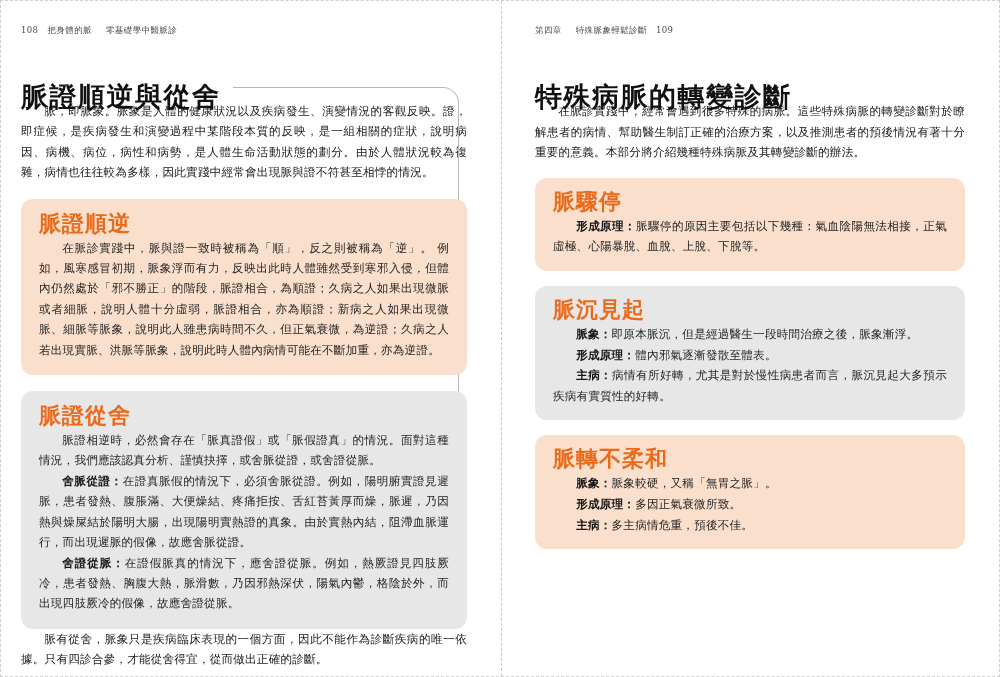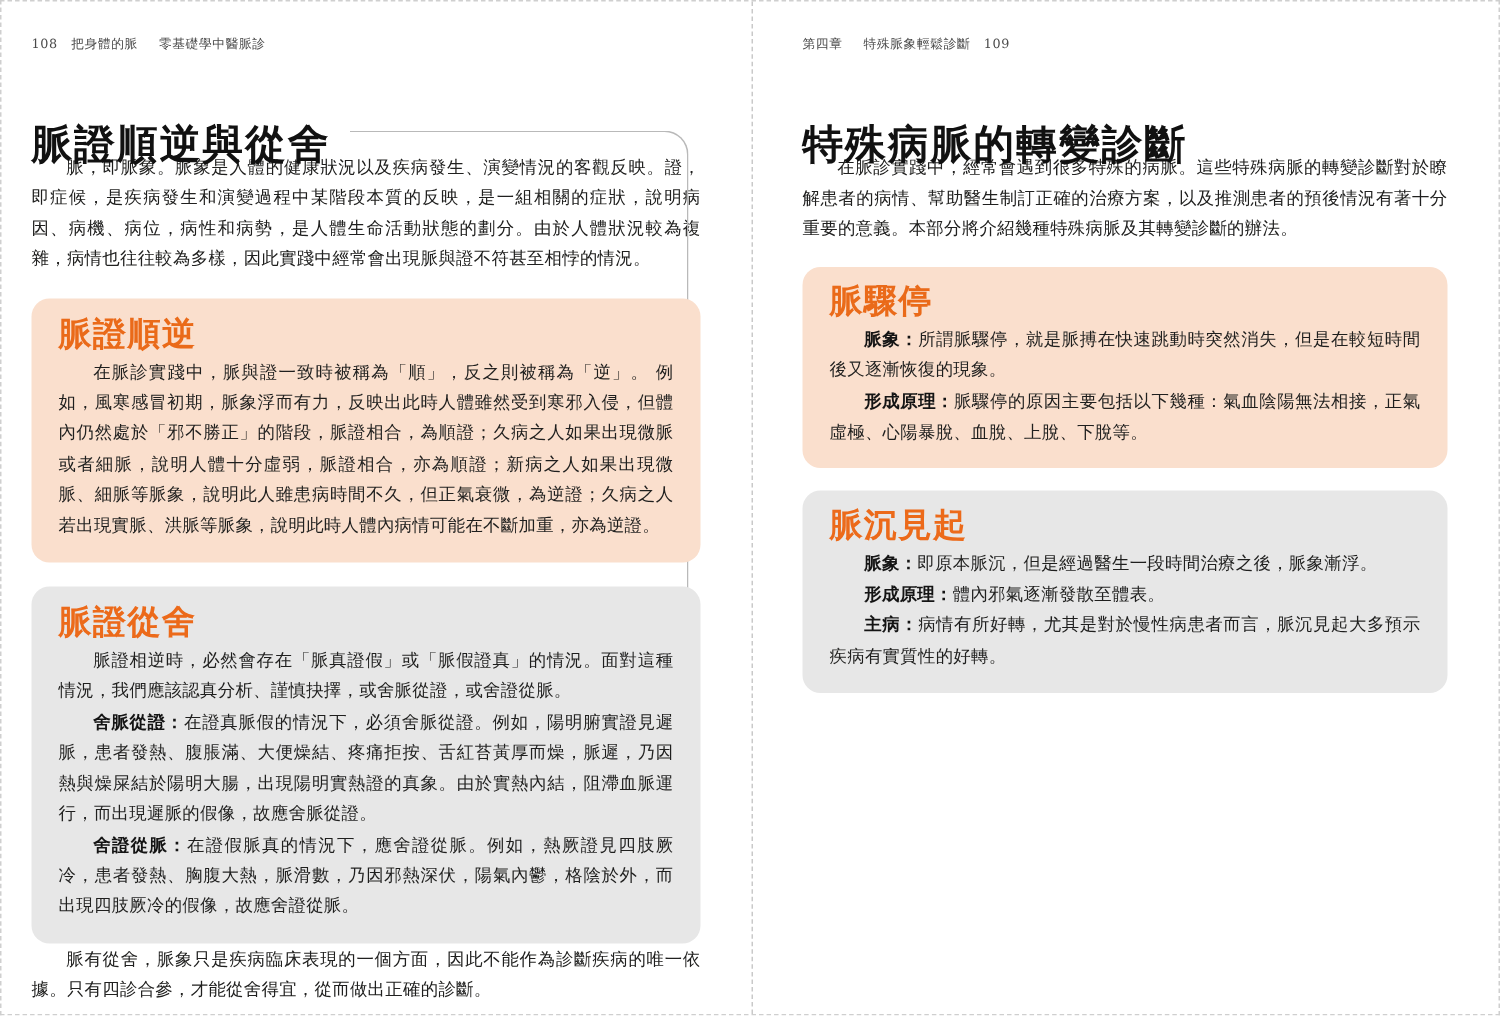--- a/index.html
+++ b/index.html
@@ -191,26 +191,31 @@
     </div>
 
     <div class="sec-title-wrap">
       <h1 class="sec-title">特殊病脈的轉變診斷</h1>
     </div>
 
     <p class="body intro">在脈診實踐中，經常會遇到很多特殊的病脈。這些特殊病脈的轉變診斷對於瞭解患者的病情、幫助醫生制訂正確的治療方案，以及推測患者的預後情況有著十分重要的意義。本部分將介紹幾種特殊病脈及其轉變診斷的辦法。</p>
 
     <div class="box box-peach">
       <div class="box-title">脈驟停</div>
-      <p class="body"><span class="lede">脈象：</span><span>所謂脈驟停，就是脈搏在快速跳動時突然消失，但是在較短時間後又逐漸恢復的現象。</span></p>
       <p class="body"><span class="lede">形成原理：</span><span>脈驟停的原因主要包括以下幾種：氣血陰陽無法相接，正氣虛極、心陽暴脫、血脫、上脫、下脫等。</span></p>
     </div>
 
     <div class="box box-gray">
       <div class="box-title">脈沉見起</div>
       <p class="body"><span class="lede">脈象：</span><span>即原本脈沉，但是經過醫生一段時間治療之後，脈象漸浮。</span></p>
       <p class="body"><span class="lede">形成原理：</span><span>體內邪氣逐漸發散至體表。</span></p>
       <p class="body"><span class="lede">主病：</span><span>病情有所好轉，尤其是對於慢性病患者而言，脈沉見起大多預示疾病有實質性的好轉。</span></p>
     </div>
 
+    <div class="box box-peach">
+      <div class="box-title">脈轉不柔和</div>
+      <p class="body"><span class="lede">脈象：</span><span>脈象較硬，又稱「無胃之脈」。</span></p>
+      <p class="body"><span class="lede">形成原理：</span><span>多因正氣衰微所致。</span></p>
+      <p class="body"><span class="lede">主病：</span><span>多主病情危重，預後不佳。</span></p>
+    </div>
 
   </div>
 </div>
 
 </body></html>

